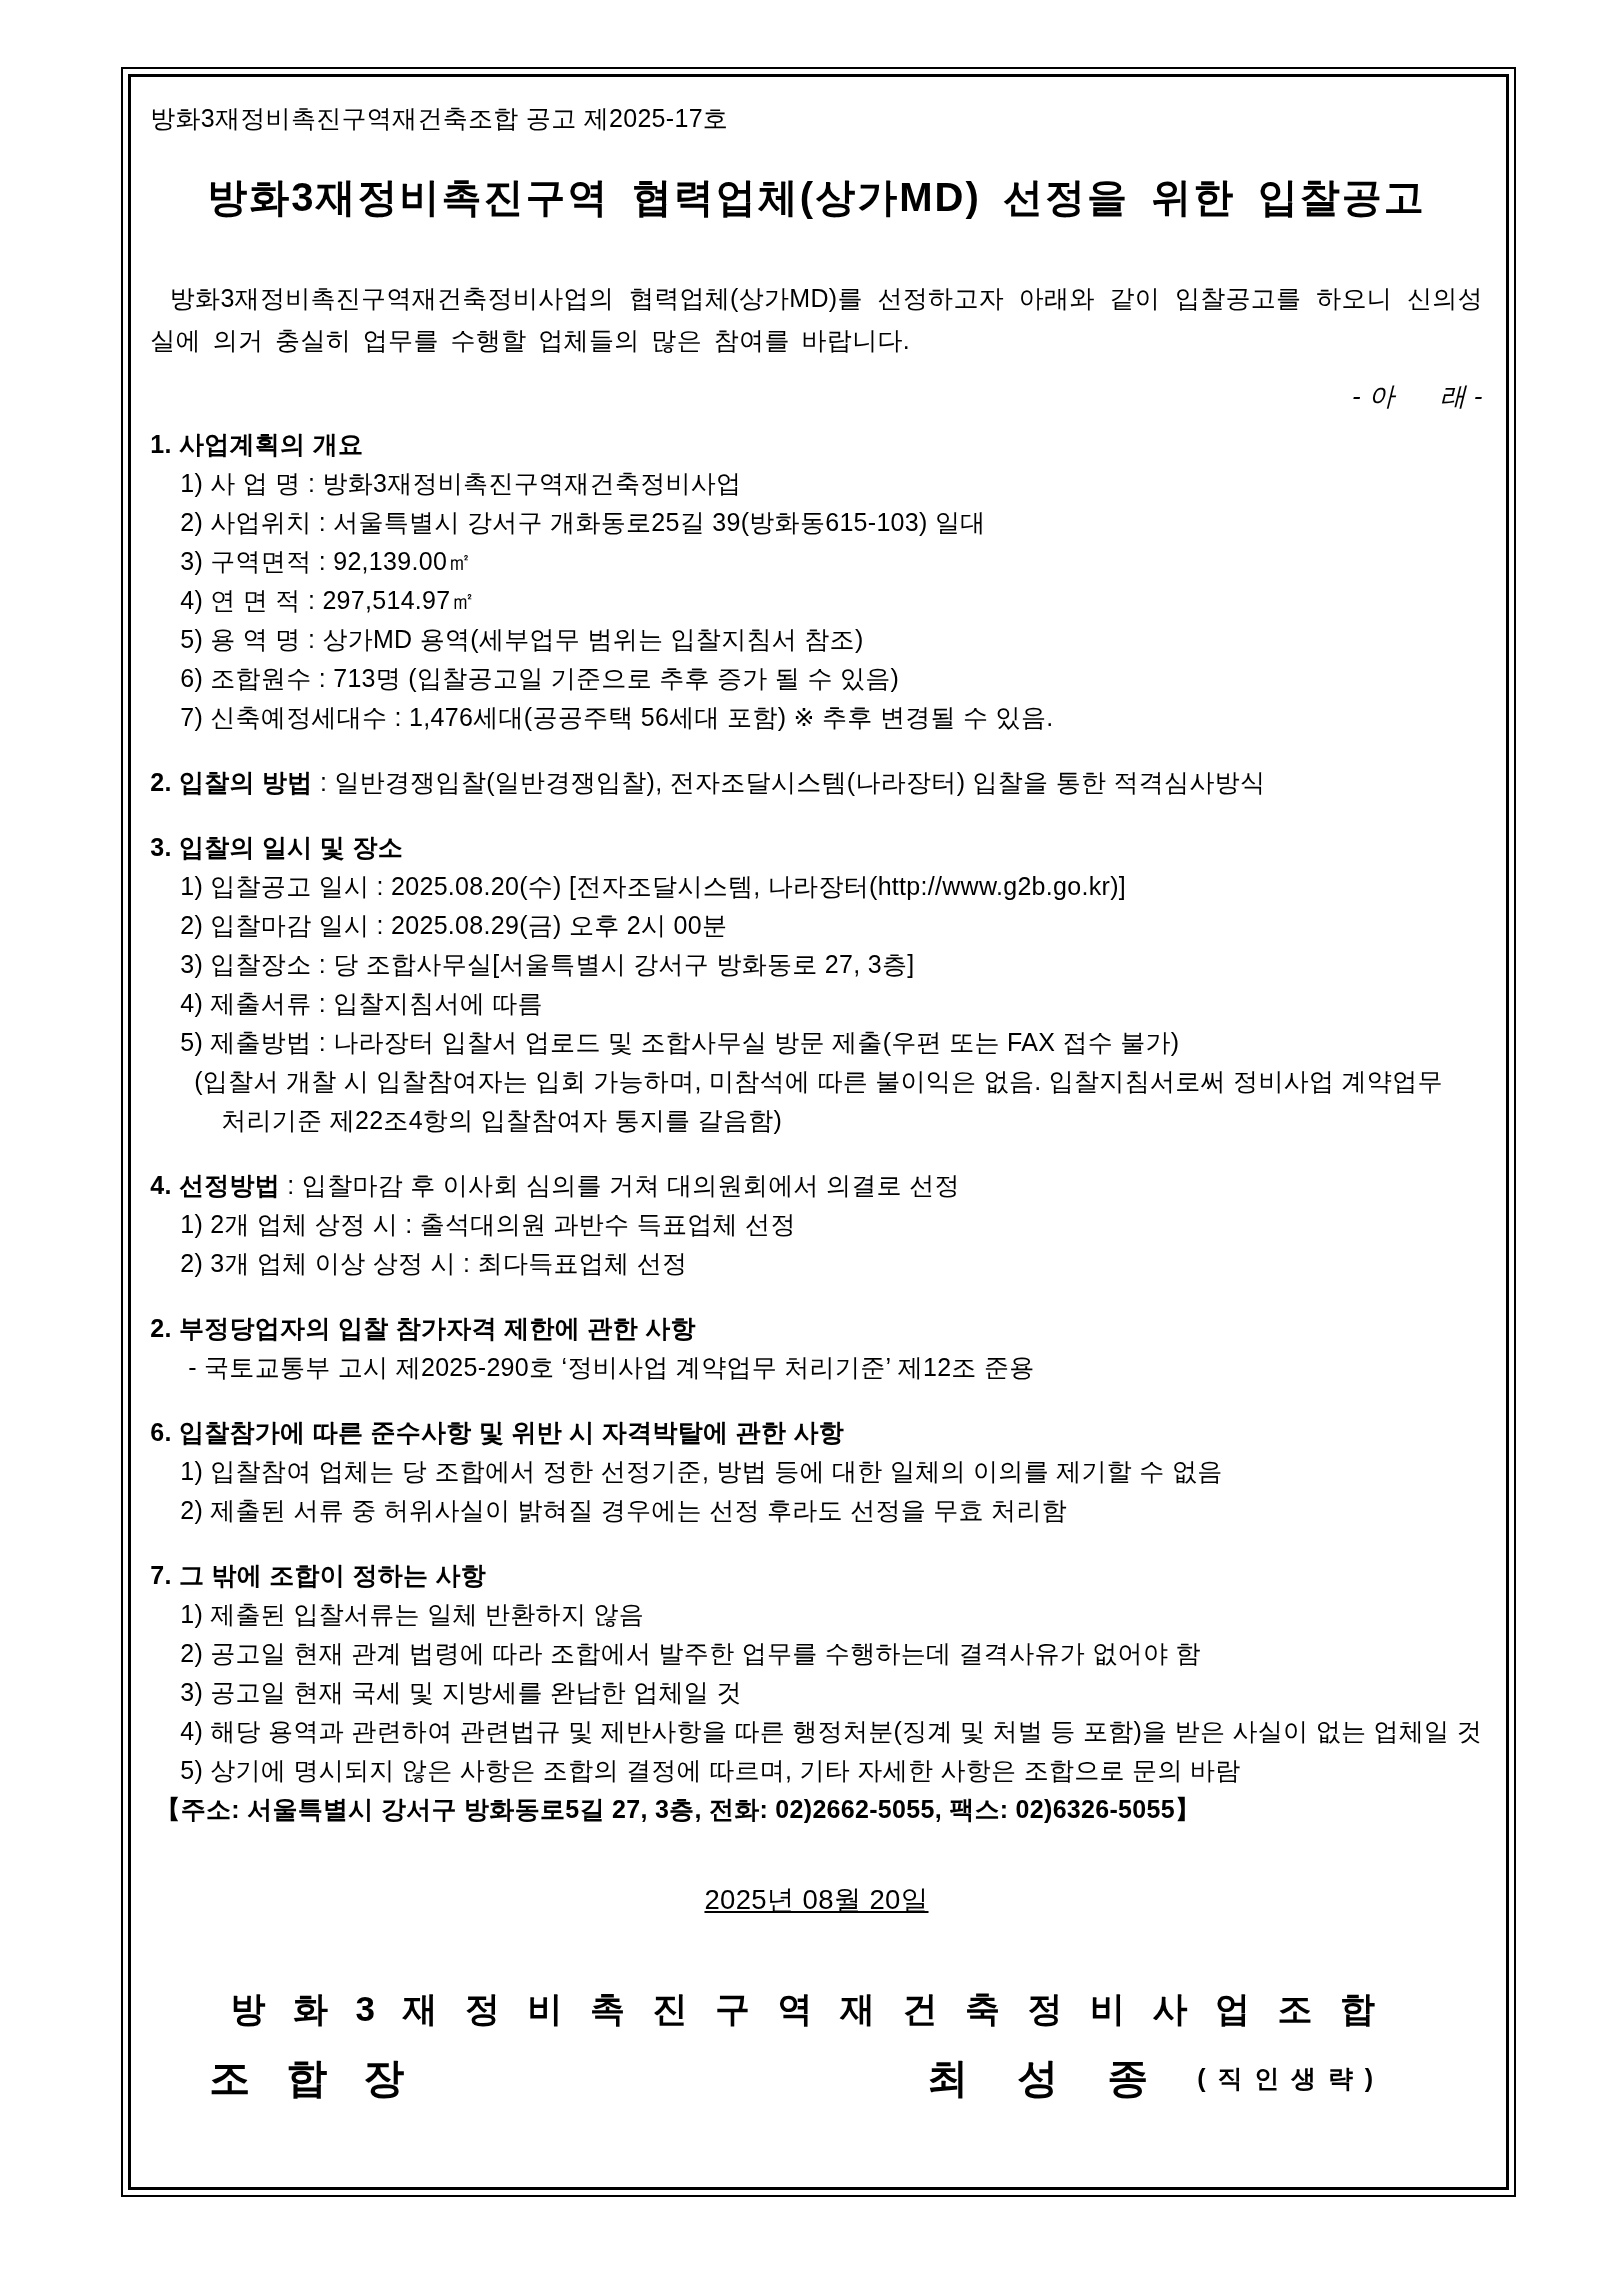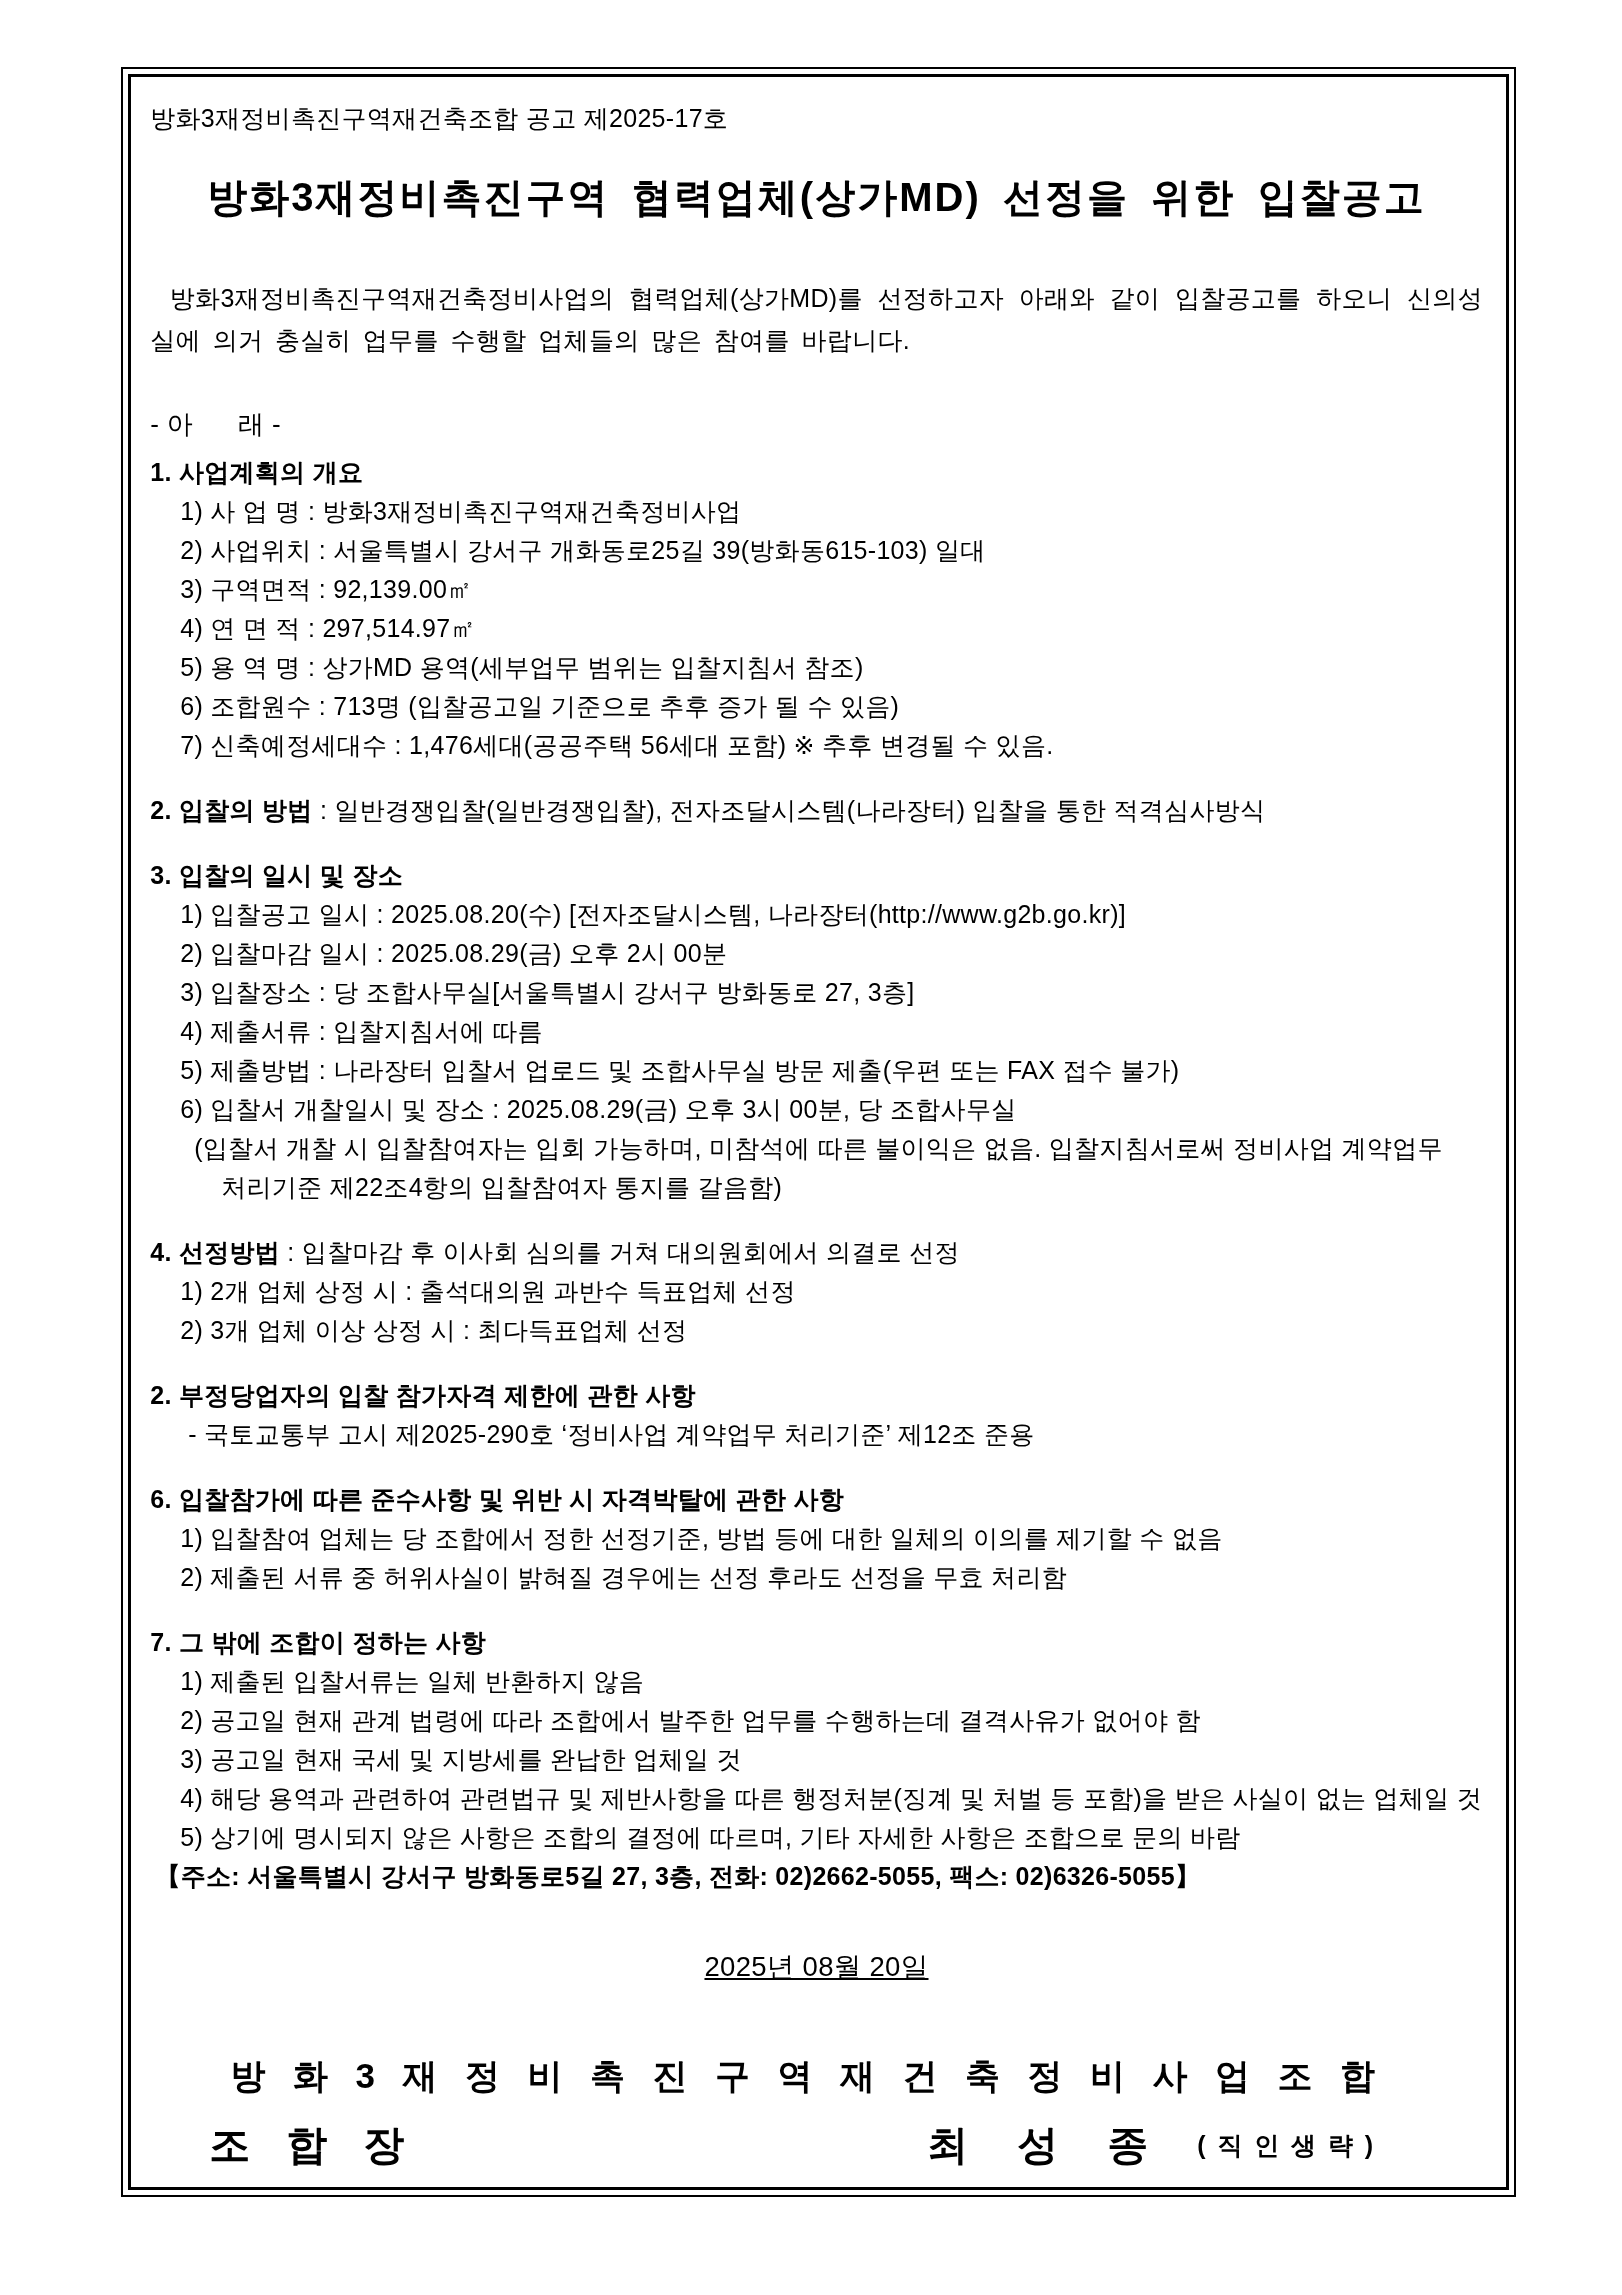--- a/index.html
+++ b/index.html
@@ -52,24 +52,25 @@
     white-space: nowrap;
   }
   .intro {
     margin-top: 54px;
     line-height: 42px;
     text-indent: 19.6px;
     text-align: justify;
     word-spacing: 4.6px;
   }
   .divider {
-    margin-top: 44px;
-    text-align: left;
+    margin-top: 16px;
+    text-align: right;
     font-size: 26px;
     white-space: pre;
+    font-style: italic;
   }
   .section { margin-top: 26px; }
   .section.first { margin-top: 9.2px; }
   .sec-heading {
     font-weight: 700;
     white-space: nowrap;
   }
   .sec-heading .rest { font-weight: 400; }
   .item {
     padding-left: 30px;
@@ -156,21 +157,20 @@
         <p class="sec-heading"><span>2. 입찰의 방법</span><span class="rest"> : 일반경쟁입찰(일반경쟁입찰), 전자조달시스템(나라장터) 입찰을 통한 적격심사방식</span></p>
       </div>
 
       <div class="section">
         <p class="sec-heading"><span>3. 입찰의 일시 및 장소</span></p>
         <p class="item">1) 입찰공고 일시 : 2025.08.20(수) [전자조달시스템, 나라장터(http://www.g2b.go.kr)]</p>
         <p class="item">2) 입찰마감 일시 : 2025.08.29(금) 오후 2시 00분</p>
         <p class="item">3) 입찰장소 : 당 조합사무실[서울특별시 강서구 방화동로 27, 3층]</p>
         <p class="item">4) 제출서류 : 입찰지침서에 따름</p>
         <p class="item">5) 제출방법 : 나라장터 입찰서 업로드 및 조합사무실 방문 제출(우편 또는 FAX 접수 불가)</p>
-        <p class="item">6) 입찰서 개찰일시 및 장소 : 2025.08.29(금) 오후 3시 00분, 당 조합사무실</p>
         <p class="note-1">(입찰서 개찰 시 입찰참여자는 입회 가능하며, 미참석에 따른 불이익은 없음. 입찰지침서로써 정비사업 계약업무</p>
         <p class="note-2">처리기준 제22조4항의 입찰참여자 통지를 갈음함)</p>
       </div>
 
       <div class="section">
         <p class="sec-heading"><span>4. 선정방법</span><span class="rest"> : 입찰마감 후 이사회 심의를 거쳐 대의원회에서 의결로 선정</span></p>
         <p class="item">1) 2개 업체 상정 시 : 출석대의원 과반수 득표업체 선정</p>
         <p class="item">2) 3개 업체 이상 상정 시 : 최다득표업체 선정</p>
       </div>
 

